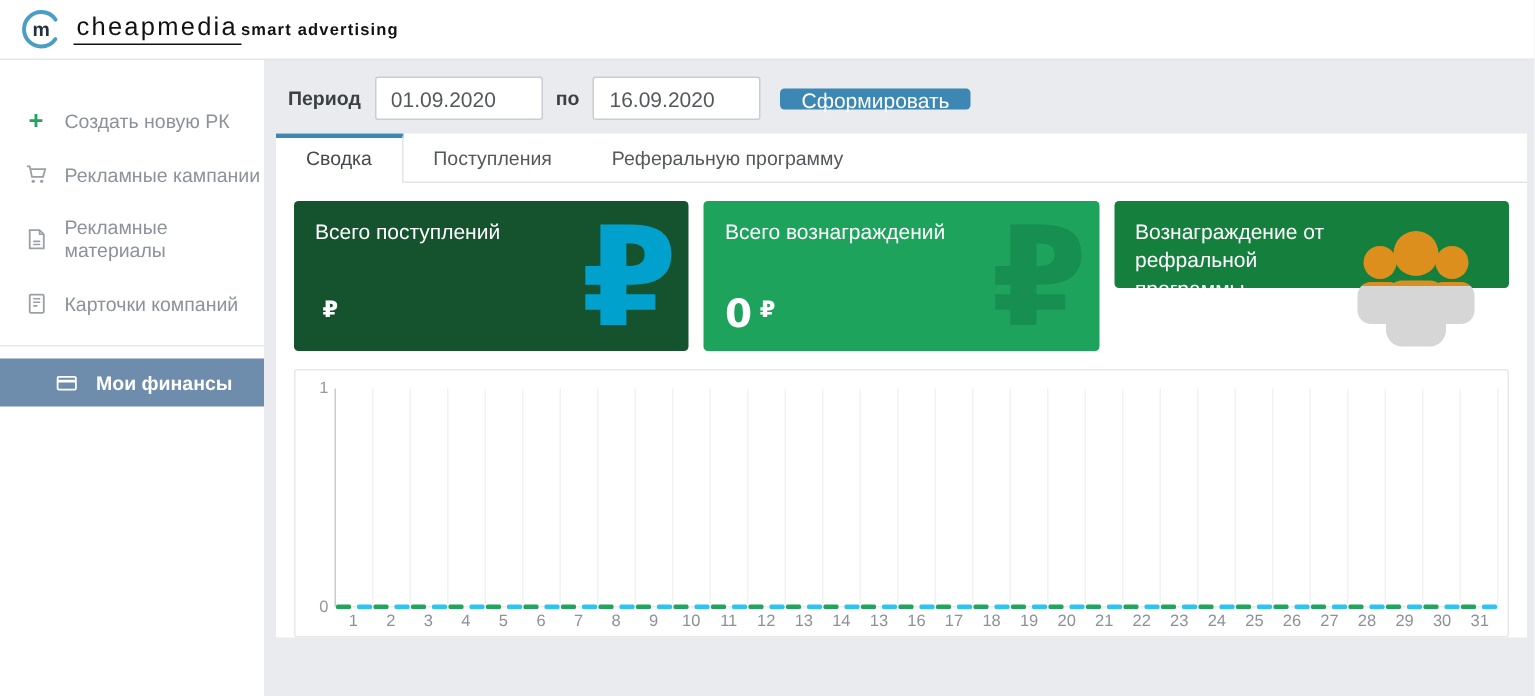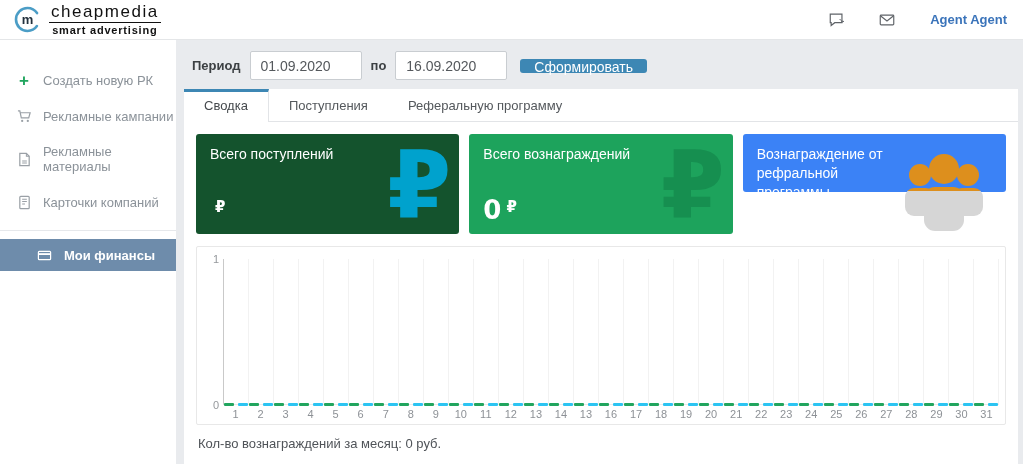--- a/index.html
+++ b/index.html
@@ -5,21 +5,21 @@
   * { margin:0; padding:0; box-sizing:border-box; }
   html,body { width:1023px; height:464px; overflow:hidden; }
   body { font-family:"Liberation Sans", sans-serif; background:#e9ebee; font-size:13px; color:#54585c; }
 
   
   .header { height:40px; background:#fff; border-bottom:1px solid #e4e6e8; display:flex; align-items:center; padding:0 16px 0 14px; }
   .logo { display:flex; align-items:center; gap:8px; }
   .logo-mark { width:27px; height:27px; position:relative; }
   .logo-mark svg { display:block; }
   .logo-mark .m { position:absolute; left:0; top:0; width:27px; height:27px; display:flex; align-items:center; justify-content:center; font-weight:bold; font-size:13px; color:#23313d; }
-  .logo-text { display:flex; flex-direction:column; align-items:center; }
+  .logo-text { display:flex; align-items:center; }
   .logo-title { font-size:17px; color:#111; letter-spacing:1.5px; border-bottom:1.5px solid #111; padding:0 2px 1px; line-height:1.1; }
   .logo-sub { font-size:11px; font-weight:bold; color:#111; letter-spacing:.8px; margin-top:1px; }
   .header-right { margin-left:auto; display:flex; align-items:center; gap:32px; }
   .hicon { width:18px; height:18px; color:#5f6368; cursor:pointer; }
   .hicon svg { width:100%; height:100%; display:block; }
   .user-name { color:#3b74ba; font-weight:bold; font-size:13px; cursor:pointer; margin-left:2px; }
 
   
   .body-row { display:flex; height:424px; }
   .sidebar { width:176px; background:#fff; flex:none; padding-top:22px; }
@@ -80,35 +80,20 @@
       <svg width="27" height="27" viewBox="0 0 27 27">
         <circle cx="13.5" cy="13.5" r="11.5" fill="none" stroke="#4b9dc6" stroke-width="2.6" stroke-dasharray="58 14" stroke-dashoffset="-7" stroke-linecap="round"></circle>
       </svg>
       <span class="m">m</span>
     </div>
     <div class="logo-text">
       <span class="logo-title">cheapmedia</span>
       <span class="logo-sub">smart advertising</span>
     </div>
   </div>
-  <div class="header-right">
-    <span class="hicon">
-      <svg viewBox="0 0 20 20" fill="none" stroke="#5f6368" stroke-width="1.3">
-        <path d="M2.5 3.5h13v9.5H7.5l-4 3.2v-3.2h-1z"></path>
-        <path d="M13 9c1.2 1.7 2.6 2.4 4.5 2.6-.8.5-1.8.6-2.8.4" stroke-width="1.1"></path>
-      </svg>
-    </span>
-    <span class="hicon">
-      <svg viewBox="0 0 20 20" fill="none" stroke="#5f6368" stroke-width="1.3">
-        <rect x="2.5" y="4.5" width="15" height="11" rx="1"></rect>
-        <path d="M3 5.5l7 5.5 7-5.5"></path>
-      </svg>
-    </span>
-    <span class="user-name">Agent Agent</span>
-  </div>
 </div>
 
 <div class="body-row">
   <aside class="sidebar">
     <div class="side-item">
       <span class="ic plus">+</span>
       <span>Создать новую РК</span>
     </div>
     <div class="side-item">
       <span class="ic">
@@ -171,21 +156,21 @@
         <div class="card" style="background: #14532d;">
           <div class="card-title">Всего поступлений</div>
           <div class="card-value"><span></span><span class="unit">₽</span></div>
           <div class="card-watermark" style="color: rgb(0, 162, 205);">₽</div>
         </div>
         <div class="card" style="background: rgb(29, 163, 92);">
           <div class="card-title">Всего вознаграждений</div>
           <div class="card-value"><span>0</span><span class="unit">₽</span></div>
           <div class="card-watermark" style="color: rgb(22, 143, 80);">₽</div>
         </div>
-        <div class="card short" style="background: #3b82f6;">
+        <div class="card short" style="background: #15803d;">
           <div class="card-title">Вознаграждение от рефральной программы</div>
           <div class="people-wrap">
             <svg width="100" height="96" viewBox="0 0 100 96">
               <defs>
                 <linearGradient id="pplgrad" gradientUnits="userSpaceOnUse" x1="0" y1="0" x2="0" y2="96">
                   <stop id="ppl-stop-top" offset="0.5" stop-color="#dd8f1d"></stop>
                   <stop id="ppl-stop-bottom" offset="0.5" stop-color="#d6d6d6"></stop>
                 </linearGradient>
               </defs>
               <g fill="url(#pplgrad)">
@@ -364,16 +349,15 @@
                 <div class="day">27</div>
                 <div class="day">28</div>
                 <div class="day">29</div>
                 <div class="day">30</div>
                 <div class="day">31</div>
               </div>
           </div>
         </div>
       </div>
 
-      <div class="footer-note">Кол-во вознаграждений за месяц: 0 руб.</div>
     </div>
   </main>
 </div>
 
 </body></html>

